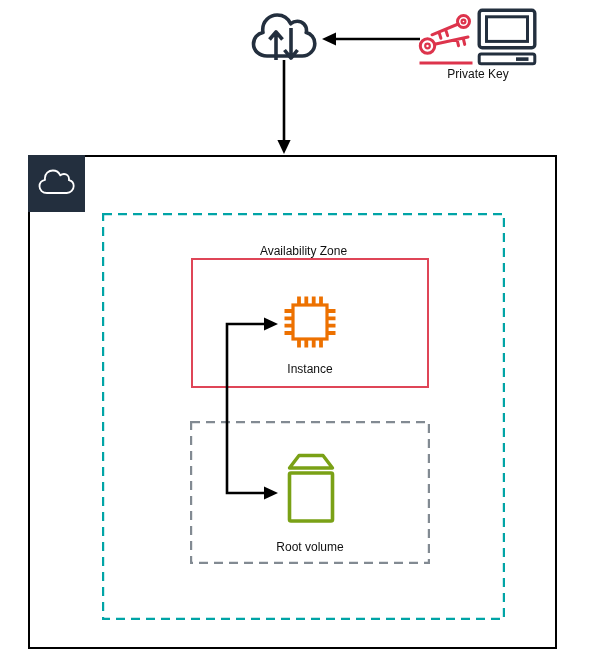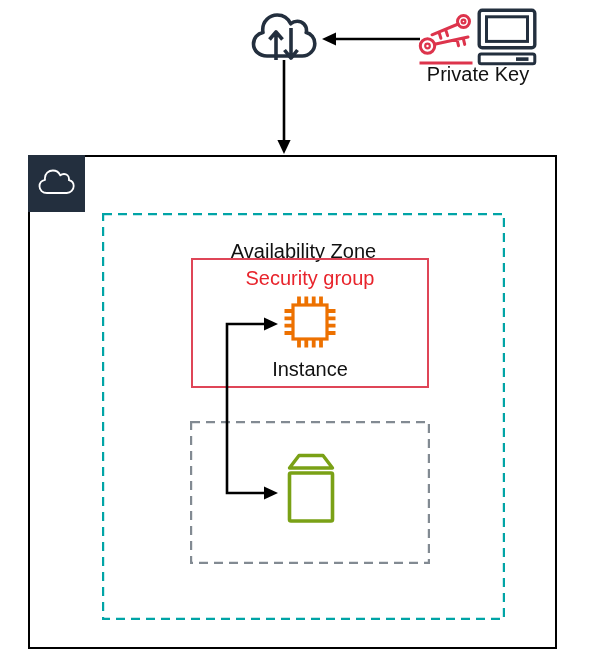--- a/index.html
+++ b/index.html
@@ -9,21 +9,21 @@
     --background:#FFFFFF; --label:#111111;
   }
   html,body{margin:0;padding:0;}
   body{background:#f4f4f4;font-family:"Liberation Sans",sans-serif;}
   .stage{
     position:relative;width:600px;height:664px;background:var(--background);
     overflow:hidden;
   }
   .abs{position:absolute;}
   .label{
-    color:var(--label);font-size:20px;line-height:21px;text-align:center;
+    color:var(--label);font-size:12px;line-height:21px;text-align:center;
     white-space:nowrap;
   }
   .red-text{color:var(--security-text);}
   .outer-box{
     left:28px;top:155px;width:529px;height:494px;
     border:2px solid var(--box-border);box-sizing:border-box;
   }
   .badge{
     left:28px;top:155px;width:57px;height:57px;background:var(--navy);
     display:flex;align-items:center;justify-content:center;
@@ -77,39 +77,39 @@
                C36.7,20.9 33.6,24 29.8,24 Z" fill="none" stroke="#fff" stroke-width="1.8" stroke-linejoin="round"></path>
     </svg>
   </div>
 
   <svg class="abs" style="left:102px;top:213px;color:var(--az-teal);" width="403" height="407" viewBox="0 0 403 407">
     <rect x="1" y="1" width="401" height="405" fill="none" stroke="currentColor" stroke-width="2.4" stroke-dasharray="9 6"></rect>
   </svg>
   <div class="abs label" style="left:102px;top:229px;width:403px;margin-top:12px;">Availability Zone</div>
 
   <div class="abs sg-box"></div>
-  <div class="abs label red-text" style="left:191px;top:268px;width:238px;">Security group</div>
 
   <svg class="abs" style="left:282px;top:294px;color:var(--instance-orange);" width="56" height="56" viewBox="0 0 56 56">
     <rect x="11" y="11" width="34" height="34" fill="#fff" stroke="currentColor" stroke-width="3.2"></rect>
     <path d="M17,2.5 V11 M24.3,2.5 V11 M31.7,2.5 V11 M39,2.5 V11
              M17,45 V53.5 M24.3,45 V53.5 M31.7,45 V53.5 M39,45 V53.5
              M2.5,17 H11 M2.5,24.3 H11 M2.5,31.7 H11 M2.5,39 H11
              M45,17 H53.5 M45,24.3 H53.5 M45,31.7 H53.5 M45,39 H53.5" fill="none" stroke="currentColor" stroke-width="3.8"></path>
   </svg>
   <div class="abs label" style="left:191px;top:359px;width:238px;text-align:center;">Instance</div>
 
   <svg class="abs" style="left:190px;top:421px;color:var(--ebs-gray);" width="240" height="143" viewBox="0 0 240 143">
     <rect x="1" y="1" width="238" height="141" fill="none" stroke="currentColor" stroke-width="2.4" stroke-dasharray="9 6"></rect>
   </svg>
 
   <svg class="abs" style="left:283px;top:452px;color:var(--volume-green);" width="56" height="74" viewBox="0 0 56 74">
     <path d="M16,3.5 L40,3.5 L49.5,16 L6.5,16 Z" fill="none" stroke="currentColor" stroke-width="3.4" stroke-linejoin="round"></path>
     <rect x="6.5" y="21" width="43" height="48" rx="1.5" fill="none" stroke="currentColor" stroke-width="3.6"></rect>
   </svg>
+  <div class="abs label" style="left:190px;top:537px;width:240px;">Root volume</div>
 
   <svg class="abs conn" style="left:0;top:0;color:var(--arrow);" width="600" height="664" viewBox="0 0 600 664">
     <g>
       <path d="M420,39 L330,39" stroke="currentColor" stroke-width="2.6" fill="none"></path>
       <polygon points="322,39 336,32.4 336,45.6" fill="currentColor"></polygon>
     </g>
     <g>
       <path d="M284,60 L284,143" stroke="currentColor" stroke-width="2.6" fill="none"></path>
       <polygon points="284,154 277.4,140 290.6,140" fill="currentColor"></polygon>
     </g>

